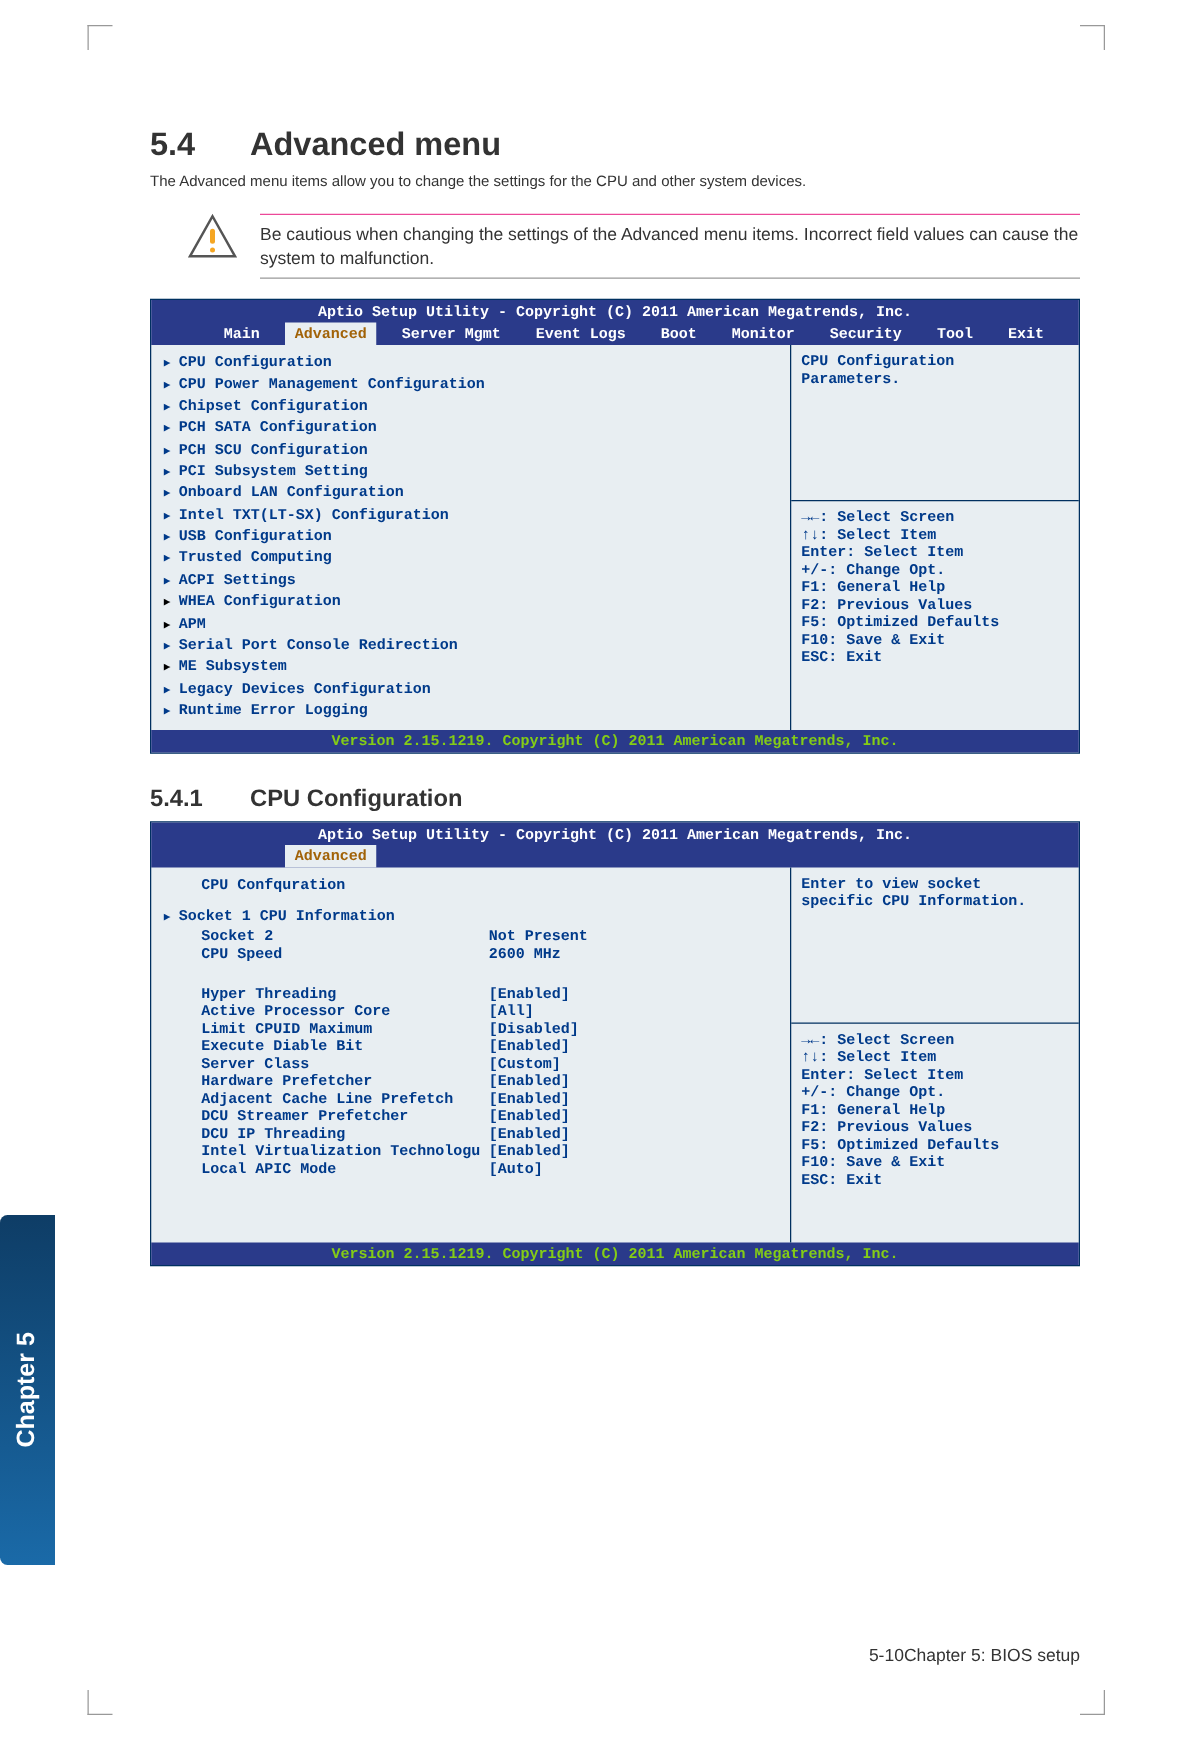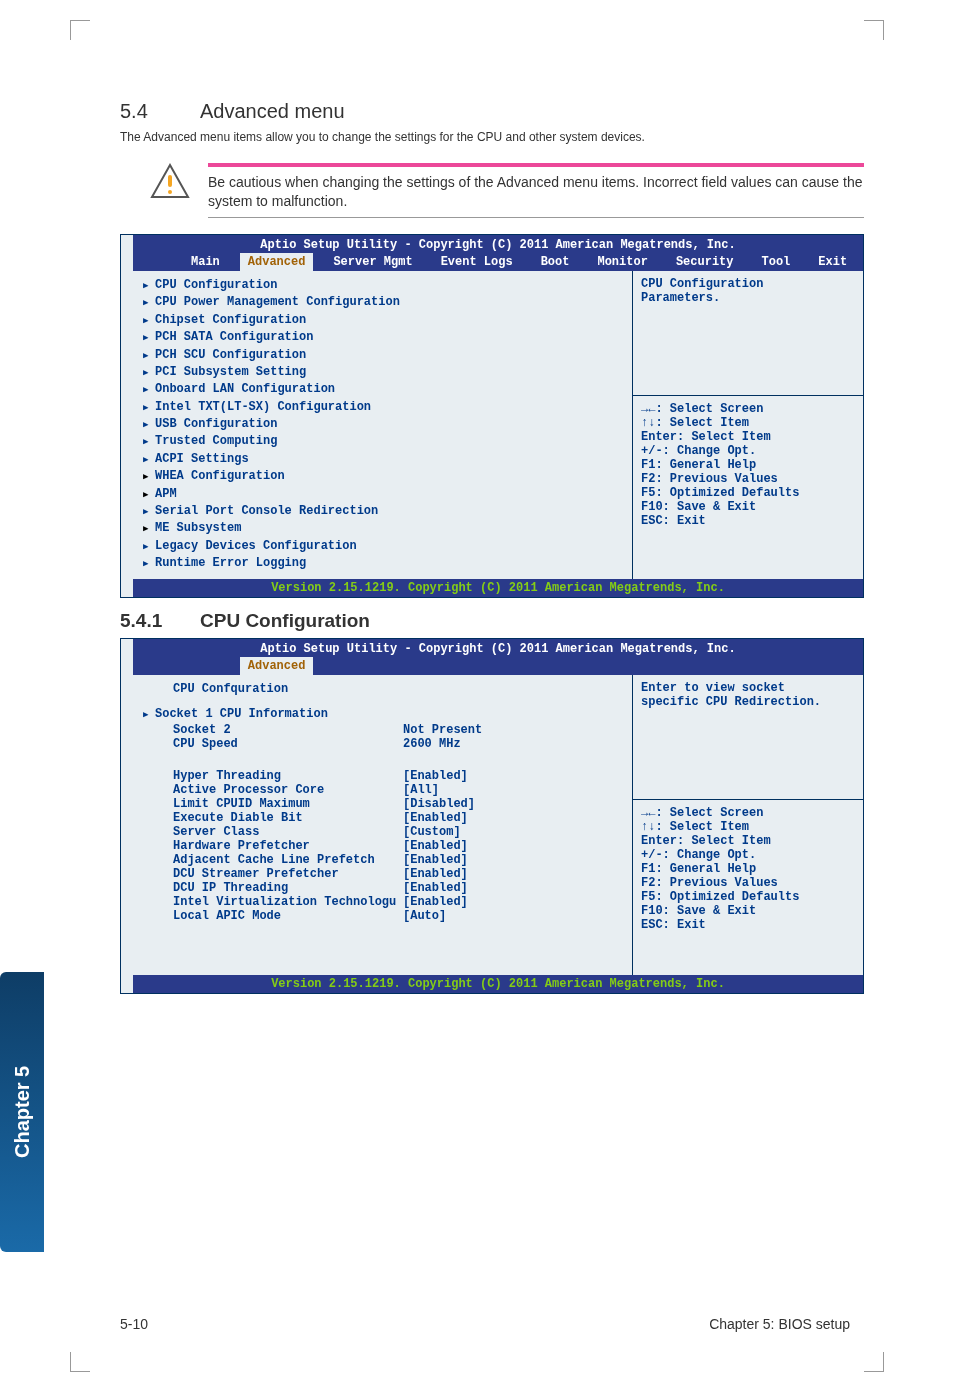--- a/index.html
+++ b/index.html
@@ -11,33 +11,32 @@
     color: #333;
     position: relative;
   }
   .crop-tl { position: absolute; top: 20px; left: 70px; width: 20px; height: 20px; border-left: 1px solid #999; border-top: 1px solid #999; }
   .crop-tr { position: absolute; top: 20px; right: 70px; width: 20px; height: 20px; border-right: 1px solid #999; border-top: 1px solid #999; }
   .crop-bl { position: absolute; bottom: 20px; left: 70px; width: 20px; height: 20px; border-left: 1px solid #999; border-bottom: 1px solid #999; }
   .crop-br { position: absolute; bottom: 20px; right: 70px; width: 20px; height: 20px; border-right: 1px solid #999; border-bottom: 1px solid #999; }
   .page {
     padding: 100px 90px 50px 120px;
   }
-  h2.section { font-size: 20px; font-weight: normal; margin-bottom: 6px; }
+  h2.section { font-size: 26px; font-weight: bold; margin-bottom: 6px; }
   h2.section .num { display: inline-block; width: 80px; }
   p.intro { font-size: 12px; line-height: 1.35; margin-bottom: 18px; }
   .note-row { display: flex; align-items: flex-start; gap: 18px; margin: 0 0 16px 30px; }
   .note-icon svg { width: 40px; height: 36px; }
-  .note-text { flex: 1; border-top: 4px solid #ec4899; border-bottom: 1px solid #999; padding: 6px 0; font-size: 14px; line-height: 1.35; }
+  .note-text { flex: 1; border-top: 1px solid #ec4899; border-bottom: 1px solid #999; padding: 6px 0; font-size: 14px; line-height: 1.35; }
   .bios {
     border: 1px solid #003060;
     font-family: "Courier New", monospace;
     font-size: 12px;
-    margin-bottom: 12px;
+    margin-bottom: 26px;
     background: #e8eef2;
-    padding-left: 12px;
   }
   .bios-header {
     background: #2a3a8a;
     color: #fff;
     font-weight: bold;
     padding: 2px 0 0 0;
   }
   .bios-header .hline { text-align: center; padding: 1px 0; }
   .tabs { display: flex; padding-left: 50px; gap: 12px; }
   .tab { padding: 2px 8px; color: #fff; }
@@ -72,25 +71,24 @@
     text-orientation: mixed;
     display: flex;
     align-items: center;
     justify-content: center;
     border-top-right-radius: 6px;
     border-bottom-right-radius: 6px;
     transform: rotate(180deg);
   }
   .footer {
     position: absolute;
-    bottom: 60px; left: 120px; right: 104px;
-    display: flex; justify-content: space-between;
+    bottom: 60px; left: 120px; right: 90px;
+    display: flex; justify-content: flex-end;
     font-size: 14px;
     border-top: 0;
-    gap: 12px;
   }
 </style>
 </head>
 <body>
 
 <div class="crop-tl"></div>
 <div class="crop-tr"></div>
 <div class="crop-bl"></div>
 <div class="crop-br"></div>
 
@@ -231,21 +229,21 @@
             <span class="k">Intel Virtualization Technologu</span>
             <span class="v">[Enabled]</span>
           </div>
         <div class="kv">
             <span class="k">Local APIC Mode</span>
             <span class="v">[Auto]</span>
           </div>
       </div>
       <div class="bios-right">
         <div>Enter to view socket</div>
-        <div>specific CPU Redirection.</div>
+        <div>specific CPU Information.</div>
         <div class="split"></div>
         <div>→←: Select Screen</div>
         <div>↑↓: Select Item</div>
         <div>Enter: Select Item</div>
         <div>+/-: Change Opt.</div>
         <div>F1: General Help</div>
         <div>F2: Previous Values</div>
         <div>F5: Optimized Defaults</div>
         <div>F10: Save &amp; Exit</div>
         <div>ESC: Exit</div>

